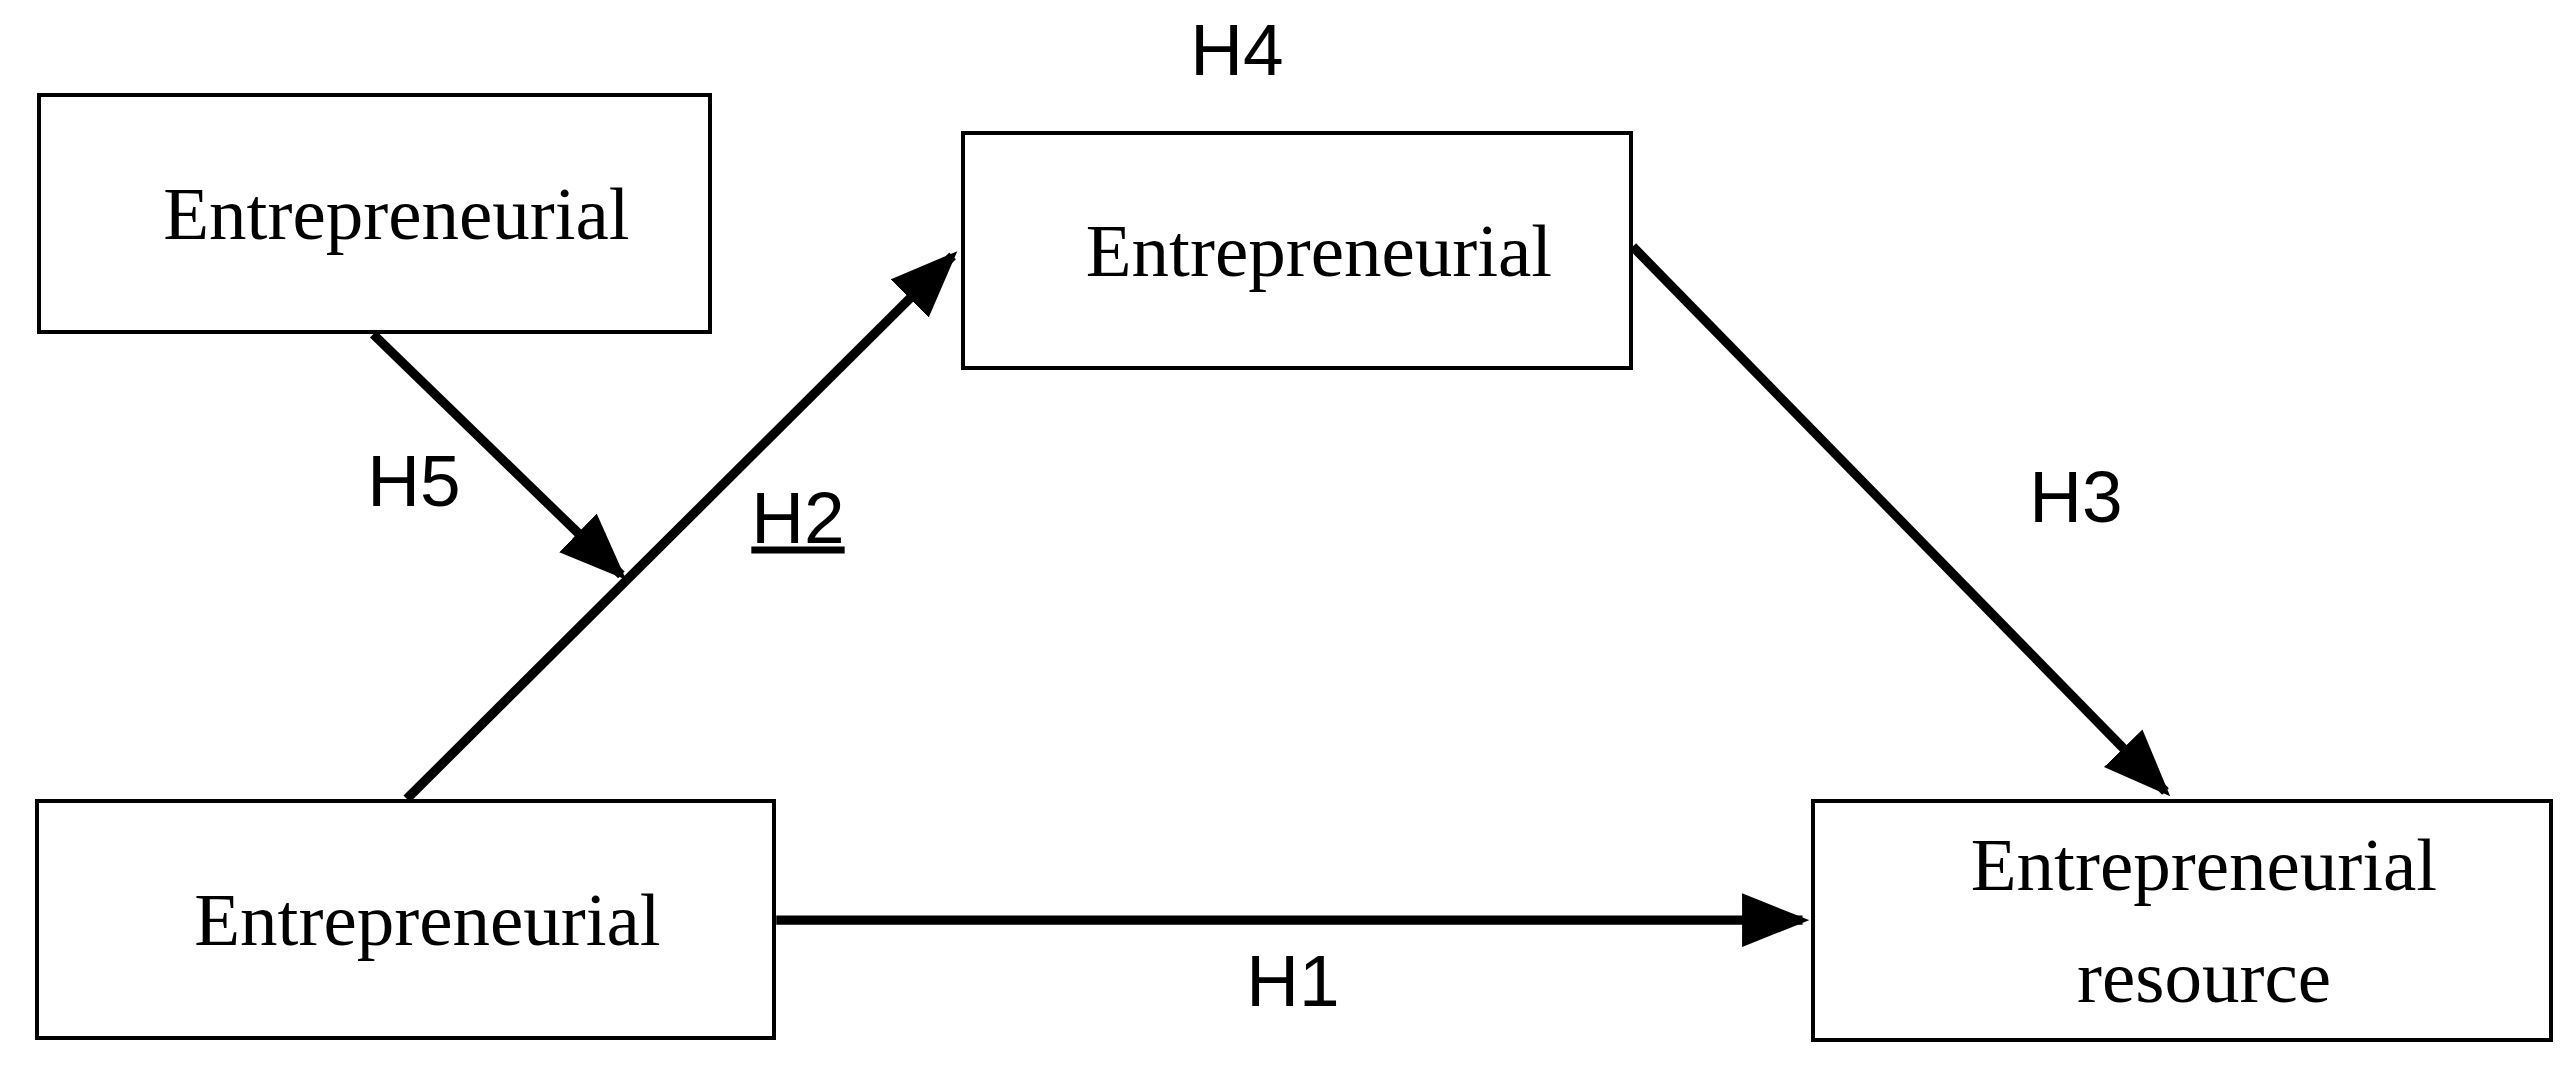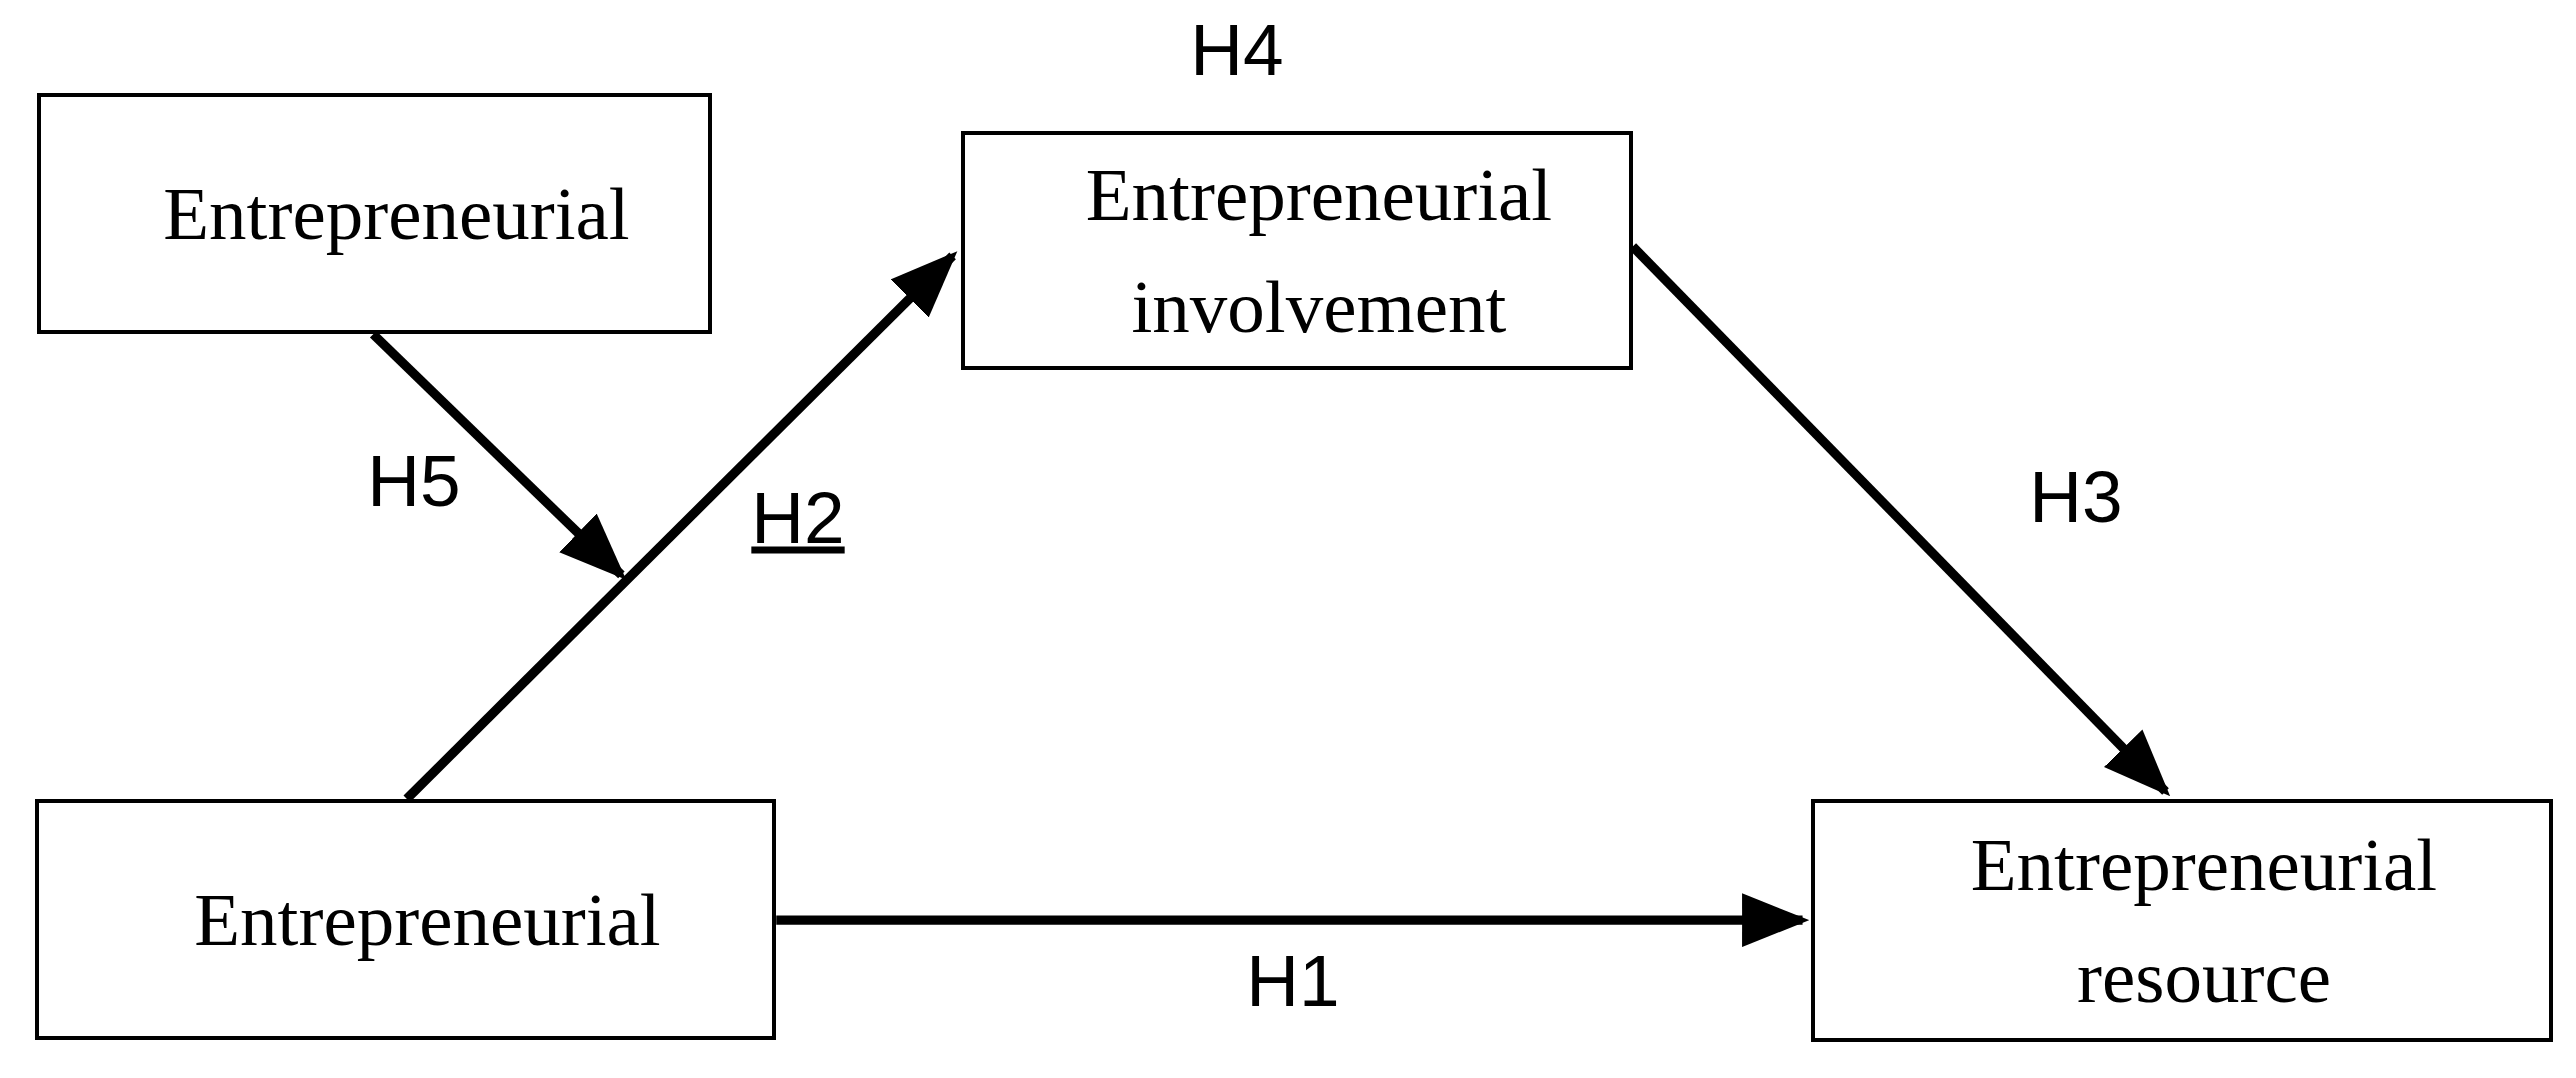--- a/index.html
+++ b/index.html
@@ -62,21 +62,20 @@
     <line x1="1750" y1="264" x2="2321" y2="848" stroke="#000000" stroke-width="10" marker-end="url(#arrowhead)"></line>
     <line x1="400" y1="358" x2="666" y2="616" stroke="#000000" stroke-width="10" marker-end="url(#arrowhead)"></line>
   </svg>
 
   <div class="node" style="left:37px; top:93px; width:675px; height:241px;">
     <span>Entrepreneurial</span>
   </div>
 
   <div class="node" style="left:961px; top:131px; width:672px; height:239px;">
     <span>Entrepreneurial</span>
-    <span>involvement</span>
   </div>
 
   <div class="node" style="left:35px; top:799px; width:741px; height:241px;">
     <span>Entrepreneurial</span>
   </div>
 
   <div class="node" style="left:1811px; top:799px; width:742px; height:243px;">
     <span>Entrepreneurial</span>
     <span>resource</span>
   </div>

